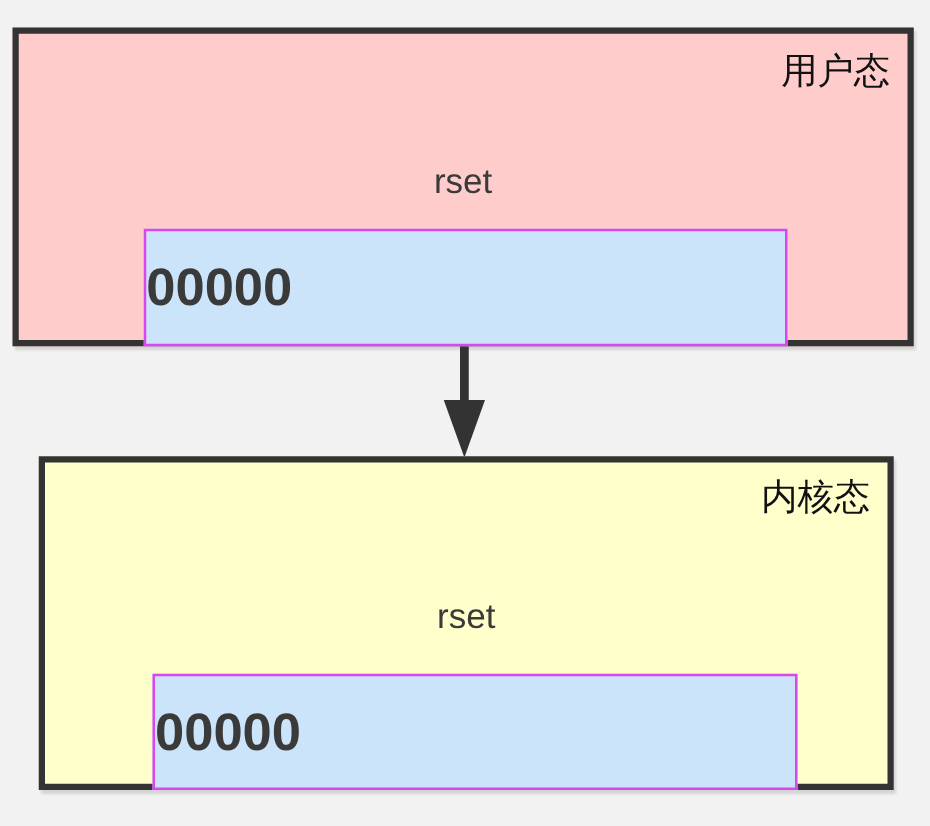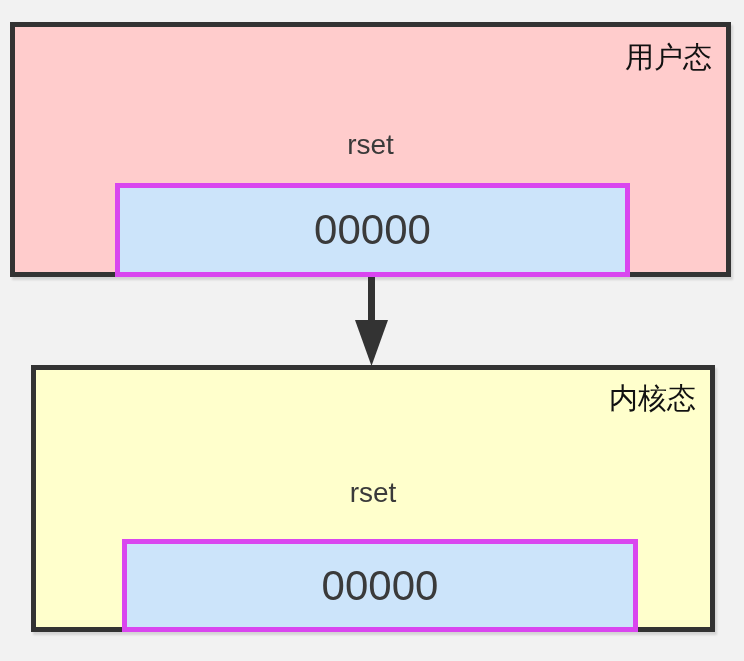--- a/index.html
+++ b/index.html
@@ -55,25 +55,26 @@
     text-align: center;
     font-size: 28px;
     line-height: 1;
     color: #3a3a3a;
   }
   .box-user .reg-label { top: 104px; }
   .box-kernel .reg-label { top: 109px; }
   .reg-box {
     position: absolute;
     bottom: -5px;
-    border: 5px solid #d946ef;
+    border: 2px solid #d946ef;
     box-sizing: border-box;
     display: flex;
     align-items: center;
-    justify-content: center;
+    justify-content: flex-start;
+    font-weight: bold;
   }
   .box-user .reg-box {
     left: 100px;
     width: 515px;
     height: 94px;
   }
   .box-kernel .reg-box {
     left: 86px;
     width: 516px;
     height: 93px;

